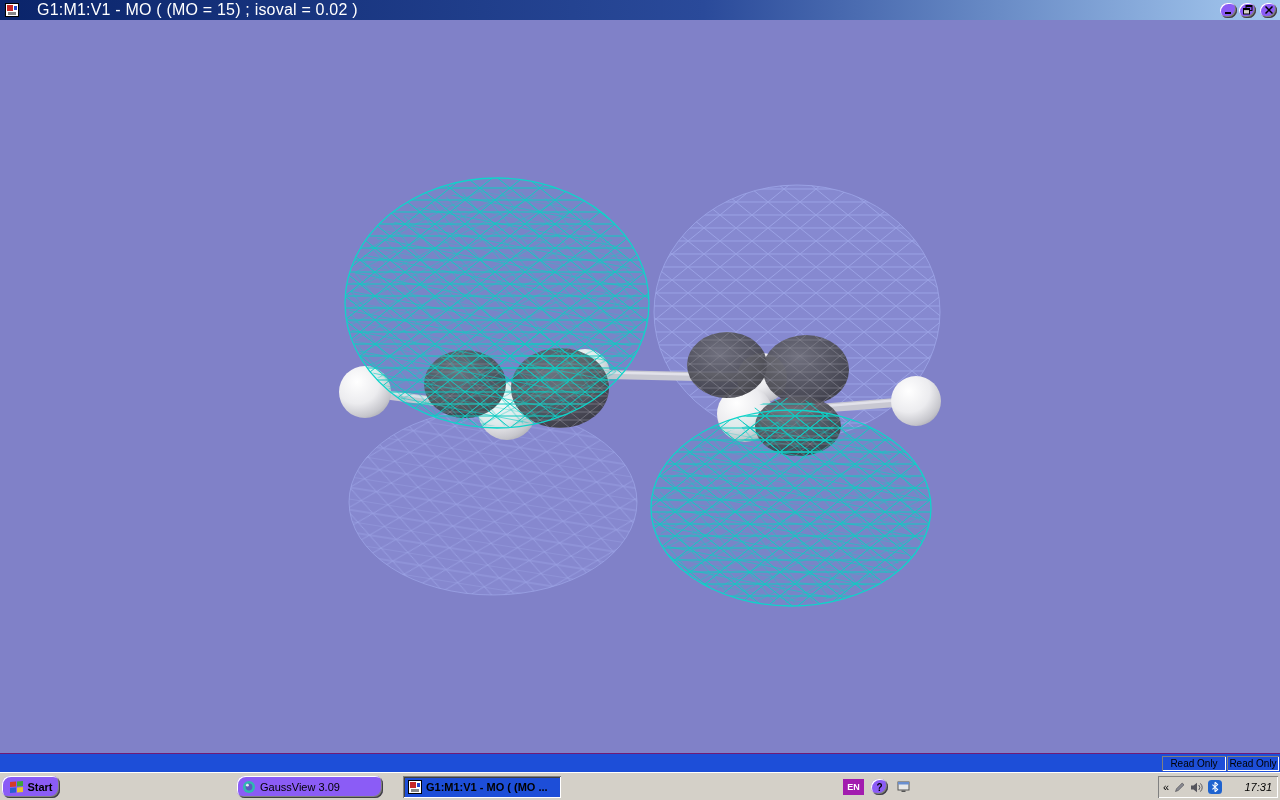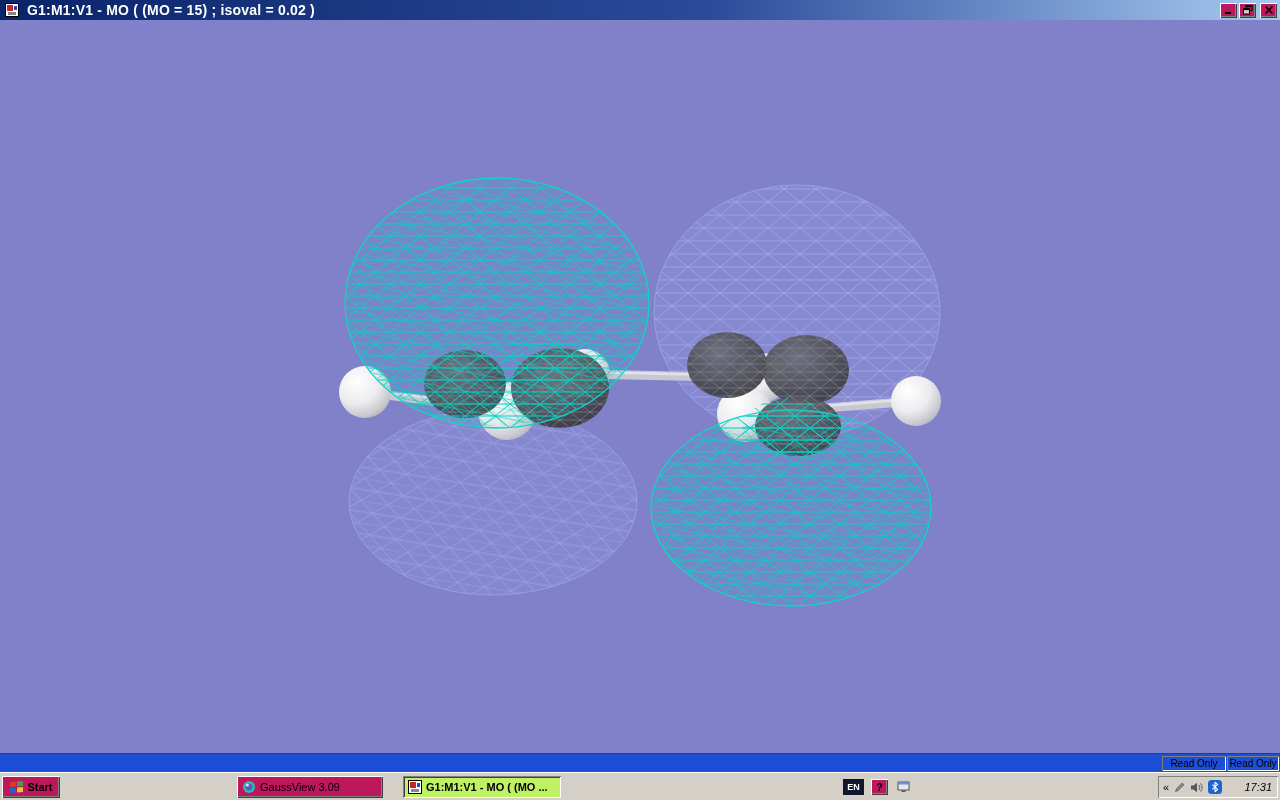--- a/index.html
+++ b/index.html
@@ -1,28 +1,28 @@
 <!DOCTYPE html>
 <html><head>
 <meta charset="utf-8">
 <style>
   * { margin:0; padding:0; box-sizing:border-box; }
   html,body { width:1280px; height:800px; overflow:hidden; }
   body { font-family:"Liberation Sans", sans-serif; background:#8081c8; }
   #screen { position:relative; width:1280px; height:800px; background:#d4d0c8; }
 
   
-  .b-out { background:#be185d; box-shadow: inset 1px 1px 0 #ffffff, inset -1px -1px 0 #404040, inset -2px -2px 0 #808080; }
+  .b-out { background:#8b5cf6; box-shadow: inset 1px 1px 0 #ffffff, inset -1px -1px 0 #404040, inset -2px -2px 0 #808080; border-radius: 8px; }
 
   
   .titlebar { position:absolute; top:0; left:0; width:1280px; height:20px;
     background:linear-gradient(to right,#0a246a 0%,#2a4a9a 55%,#a6caf0 100%);
     display:flex; align-items:center; padding:0 3px; }
   .titlebar .app-icon { width:14px; height:14px; margin-left:2px; flex:0 0 auto; }
-  .titlebar .title { color:#ffffff; font-size:14px; font-weight:bold; margin-left:8px; flex:1;
+  .titlebar .title { color:#ffffff; font-size:16px; font-weight:normal; margin-left:18px; flex:1;
     white-space:nowrap; overflow:hidden; letter-spacing:.2px; }
   .winbtn { width:17px; height:15px; margin-left:2px; display:flex; align-items:center; justify-content:center;
     padding:0; border:none; cursor:default; }
   .winbtn.close { margin-left:4px; }
 
   
   .viewport { position:absolute; top:20px; left:0; width:1280px; height:733px; background:#8081c8; }
   .viewport svg { display:block; width:1280px; height:733px; }
 
   
@@ -38,23 +38,23 @@
   .taskbar { position:absolute; top:772px; left:0; width:1280px; height:28px; background:#d4d0c8;
     border-top:1px solid #ffffff; }
   .startbtn { position:absolute; left:2px; top:3px; width:58px; height:22px;
     display:flex; align-items:center; justify-content:center; gap:3px;
     font-size:11px; font-weight:bold; color:#000; cursor:default; border:none; }
   .taskbtn { position:absolute; top:3px; height:22px; display:flex; align-items:center; gap:4px;
     padding:0 5px; font-size:11px; color:#000; white-space:nowrap; overflow:hidden; cursor:default; border:none; }
   .taskbtn .ticon { flex:0 0 auto; display:flex; }
   .taskbtn.t1 { left:237px; width:146px; }
   .taskbtn.t2 { left:403px; width:158px; font-weight:bold;
-    background:#bef264; box-shadow: inset 1px 1px 0 #808080, inset -1px -1px 0 #ffffff, inset 2px 2px 0 #404040; }
+    background:#1d4ed8; box-shadow: inset 1px 1px 0 #808080, inset -1px -1px 0 #ffffff, inset 2px 2px 0 #404040; }
   .langbar { position:absolute; left:843px; top:5px; height:18px; display:flex; align-items:center; gap:7px; }
-  .en-badge { width:21px; height:16px; background:#0f172a; color:#fff; font-size:9px; font-weight:bold;
+  .en-badge { width:21px; height:16px; background:#a21caf; color:#fff; font-size:9px; font-weight:bold;
     display:flex; align-items:center; justify-content:center; cursor:default; }
   .help-badge { width:17px; height:16px; font-size:10px; font-weight:bold; color:#000;
     display:flex; align-items:center; justify-content:center; cursor:default; border:none; }
   .opt-badge { width:17px; height:16px; display:flex; align-items:center; justify-content:center; border:none; background:transparent; }
   .tray { position:absolute; right:2px; top:3px; height:22px; width:120px;
     display:flex; align-items:center; gap:5px; padding:0 6px 0 5px;
     box-shadow: inset 1px 1px 0 #808080, inset -1px -1px 0 #ffffff; }
   .chevron { font-size:11px; color:#000; background:transparent; border:none; cursor:default; line-height:1; }
   .trayicon { display:flex; align-items:center; background:transparent; border:none; padding:0; cursor:default; }
   .clock { font-size:11px; color:#000; margin-left:auto;font-style:italic; }

